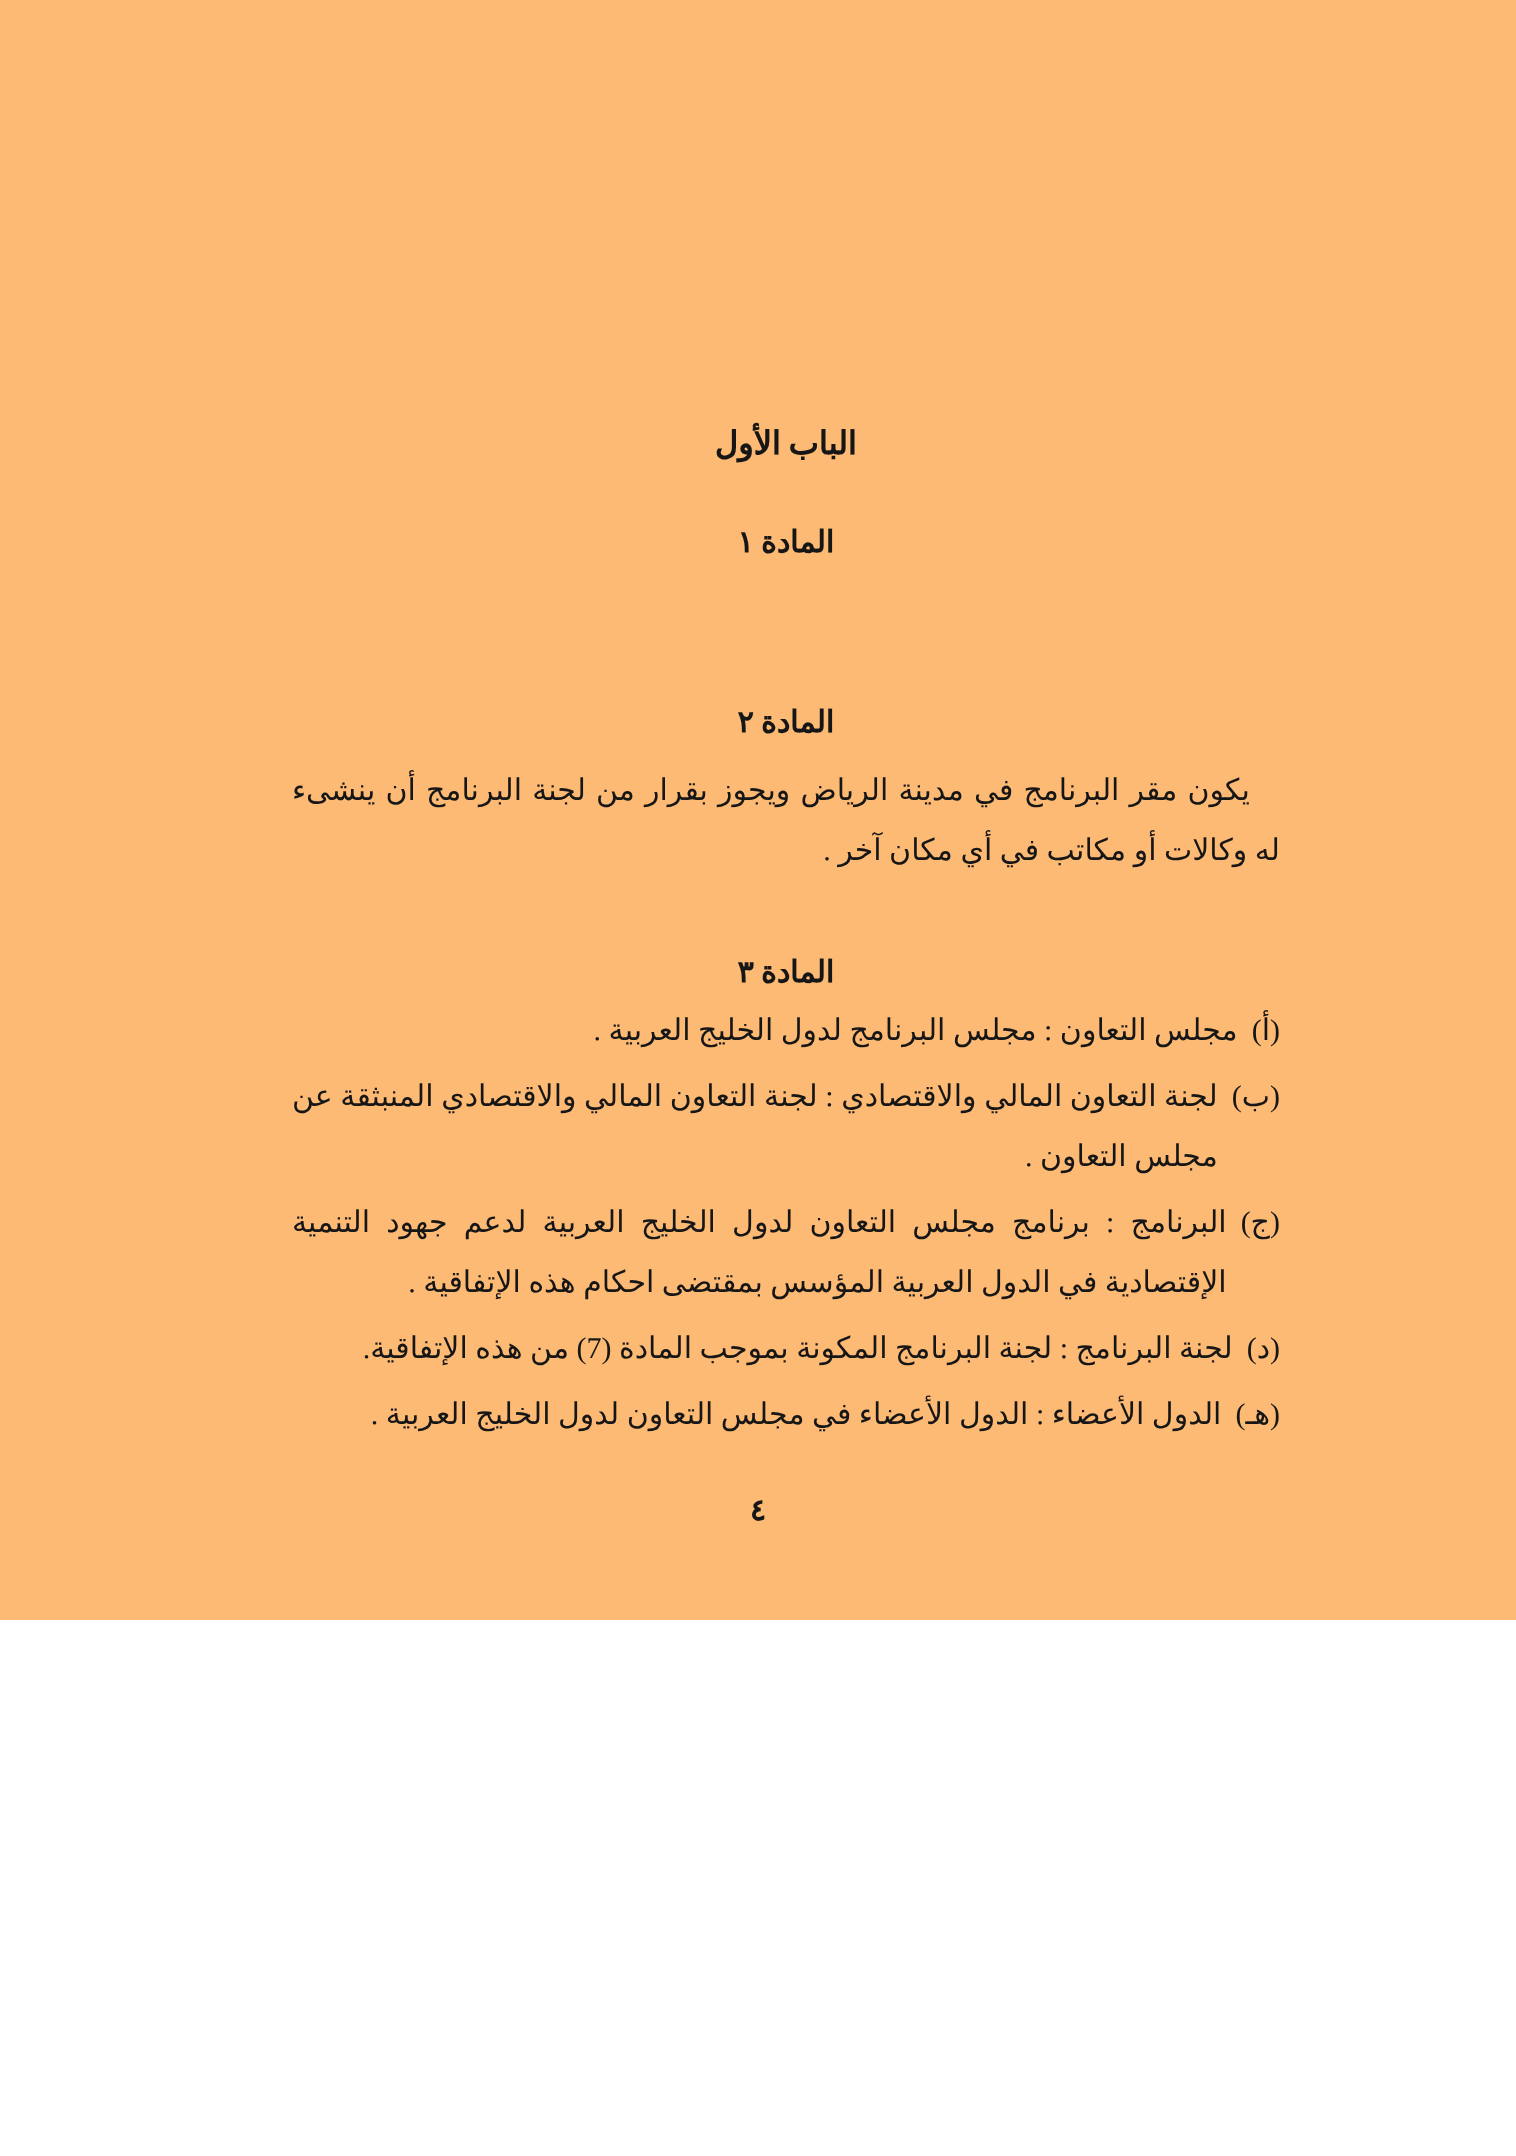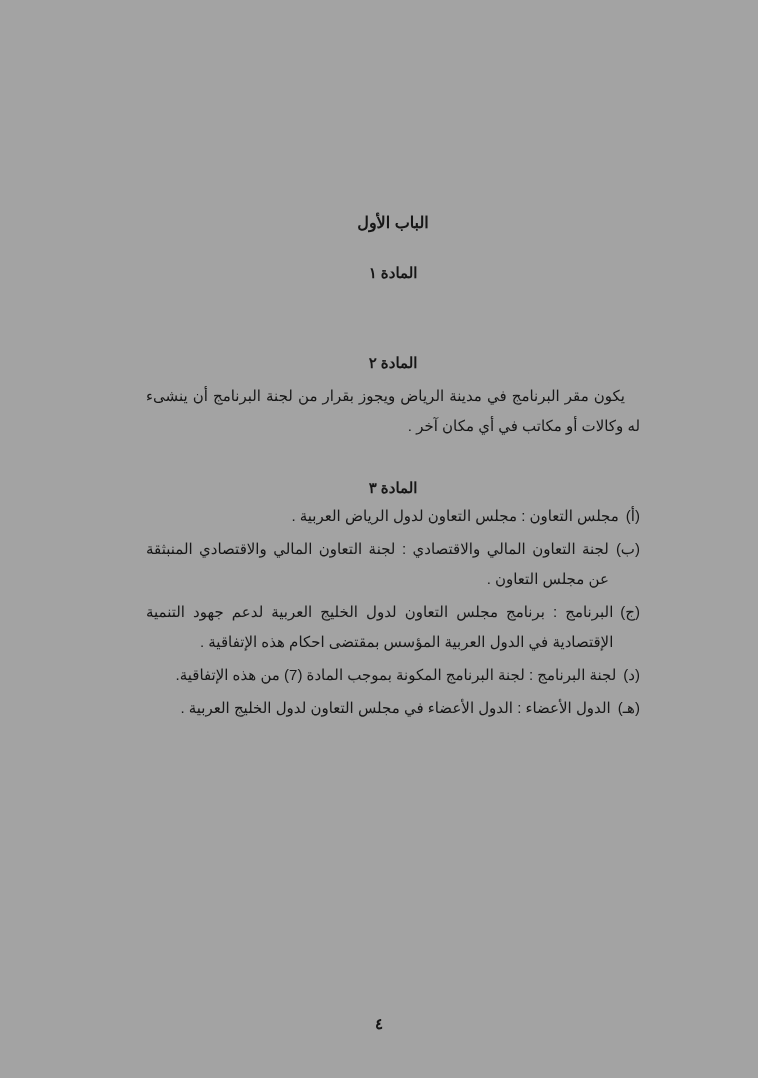--- a/index.html
+++ b/index.html
@@ -4,24 +4,24 @@
   <style>
     * { box-sizing: border-box; }
     html, body {
       margin: 0;
       padding: 0;
       background: #ffffff;
     }
     .page {
       position: relative;
       width: 758px;
-      height: 1078px;
-      background: #a3a3a3;
+      height: 810px;
+      background: #fdba74;
       overflow: hidden;
-      font-family: Liberation Sans, sans-serif;
+      font-family: Liberation Serif, serif;
       color: #161616;
     }
     .content {
       direction: rtl;
       margin: 0 118px 0 146px;
       padding-top: 212px;
     }
     .chapter-title {
       margin: 0 0 12px 0;
       text-align: center;
@@ -101,21 +101,21 @@
       <p class="article-body">يكون مقر البرنامج في مدينة الرياض ويجوز بقرار من لجنة البرنامج أن ينشىء له وكالات أو مكاتب في أي مكان آخر .</p>
     </section>
 
     <section class="article">
       <h3 class="article-heading gap-a3">المادة ٣</h3>
 
       <div class="def-list">
 
         <div class="def-item">
           <span class="def-marker">(أ)</span>
-          <span class="def-text">مجلس التعاون : مجلس التعاون لدول الرياض العربية .</span>
+          <span class="def-text">مجلس التعاون : مجلس البرنامج لدول الخليج العربية .</span>
         </div>
 
         <div class="def-item">
           <span class="def-marker">(ب)</span>
           <span class="def-text">لجنة التعاون المالي والاقتصادي : لجنة التعاون المالي والاقتصادي المنبثقة عن مجلس التعاون .</span>
         </div>
 
         <div class="def-item">
           <span class="def-marker">(ج)</span>
           <span class="def-text">البرنامج : برنامج مجلس التعاون لدول الخليج العربية لدعم جهود التنمية الإقتصادية في الدول العربية المؤسس بمقتضى احكام هذه الإتفاقية .</span>

